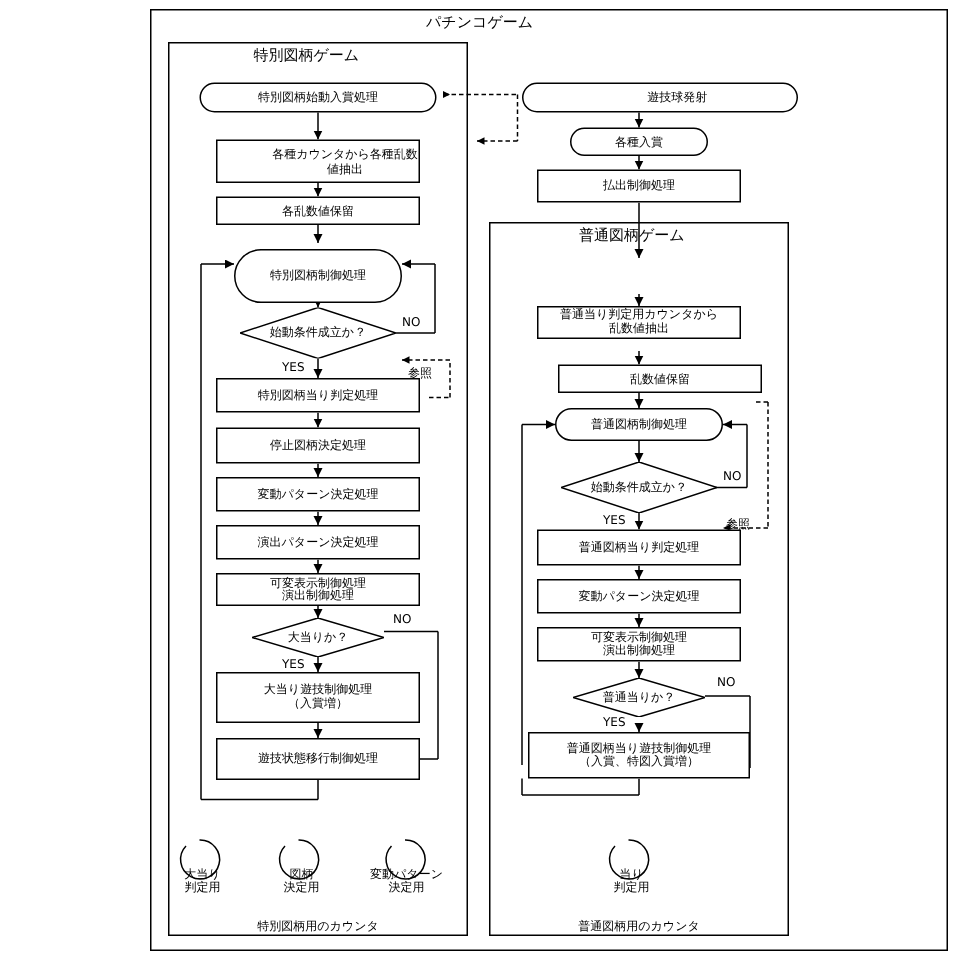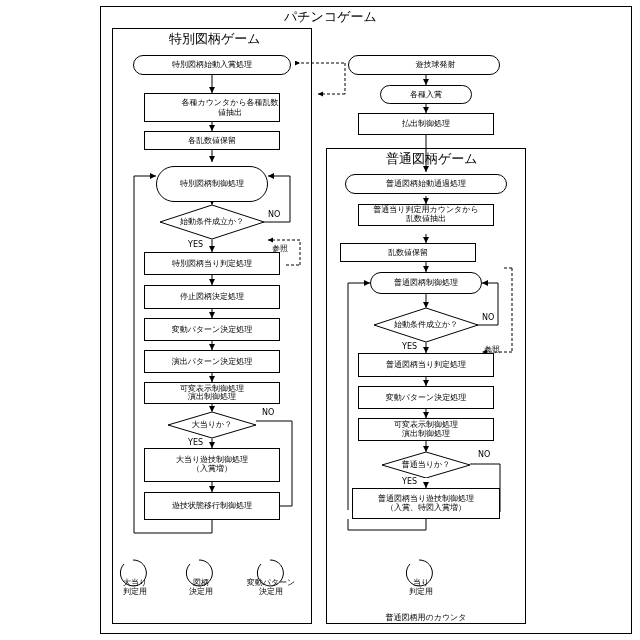--- a/index.html
+++ b/index.html
@@ -5,21 +5,21 @@
   html,body{margin:0;padding:0;}
   body{width:640px;height:640px;background:#fff;font-family:"DejaVu Sans","Liberation Sans",sans-serif;color:#000;}
   #root{position:relative;width:640px;height:640px;}
   .abs{position:absolute;box-sizing:border-box;}
   .box{border:1px solid #000;background:#fff;}
   .lbl{font-size:8px;line-height:1.15;text-align:center;display:flex;align-items:center;justify-content:center;}
   .proc{border:1px solid #000;background:#fff;}
   .round{border:1px solid #000;background:#fff;border-radius:999px;}
   .note{font-size:8px;}
   svg{position:absolute;left:0;top:0;width:640px;height:640px;pointer-events:none;}
-  .ttl-chip{background:#fff;padding:0 4px;font-size:13px;position:absolute;}
+  .ttl-chip{background:#fff;padding:0 4px;font-size:10px;position:absolute;}
   .cap{font-size:8px;text-align:center;}
 </style>
 </head>
 <body>
 
 <div id="root">
 
   <div class="abs box" style="left:100px;top:6px;width:532px;height:628px;"></div>
   <div class="ttl-chip" style="left:280px;top:8px;">パチンコゲーム</div>
 
@@ -166,32 +166,31 @@
   </div>
 
   <div class="abs proc lbl" style="left:144px;top:448px;width:136px;height:34px;">
     <span style="white-space:pre-line;line-height:1.1;">大当り遊技制御処理
 （入賞増）</span>
   </div>
   <div class="abs proc lbl" style="left:144px;top:492px;width:136px;height:28px;">
     <span>遊技状態移行制御処理</span>
   </div>
 
-  <div class="abs round lbl" style="left:348px;top:55px;width:152px;height:20px;padding-left:23px;">遊技球発射</div>
+  <div class="abs round lbl" style="left:348px;top:55px;width:184px;height:20px;padding-left:23px;">遊技球発射</div>
   <div class="abs round lbl" style="left:380px;top:85px;width:92px;height:19px;">各種入賞</div>
   <div class="abs proc lbl" style="left:358px;top:113px;width:136px;height:22px;">
     <span>払出制御処理</span>
   </div>
 
-  <div class="abs round lbl" style="left:345px;top:174px;width:162px;height:20px;">普通図柄始動通過処理</div>
   <div class="abs proc lbl" style="left:358px;top:204px;width:136px;height:22px;">
     <span style="white-space:pre-line;line-height:1.1;">普通当り判定用カウンタから
 乱数値抽出</span>
   </div>
-  <div class="abs proc lbl" style="left:340px;top:243px;width:136px;height:19px;">
+  <div class="abs proc lbl" style="left:372px;top:243px;width:136px;height:19px;">
     <span>乱数値保留</span>
   </div>
   <div class="abs round lbl" style="left:370px;top:272px;width:112px;height:22px;">普通図柄制御処理</div>
 
   <div class="abs" style="left:374px;top:308px;width:104px;height:34px;">
     <svg viewBox="0 0 104 34" style="position:absolute;left:0;top:0;width:104px;height:34px;">
       <polygon points="52,0 104,17 52,34 0,17" fill="#fff" stroke="#000" stroke-width="1"></polygon>
     </svg>
     <div class="lbl" style="position:absolute;left:0;top:0;width:104px;height:34px;">始動条件成立か？</div>
   </div>
@@ -233,15 +232,16 @@
 
   <div class="abs cap" style="left:110px;top:578px;width:50px;white-space:pre-line;line-height:1.15;">大当り
 判定用</div>
   <div class="abs cap" style="left:176px;top:578px;width:50px;white-space:pre-line;line-height:1.15;">図柄
 決定用</div>
   <div class="abs cap" style="left:240px;top:578px;width:62px;white-space:pre-line;line-height:1.15;">変動パターン
 決定用</div>
   <div class="abs cap" style="left:396px;top:578px;width:50px;white-space:pre-line;line-height:1.15;">当り
 判定用</div>
 
+  <div class="abs cap" style="left:132px;top:612px;width:160px;">特別図柄用のカウンタ</div>
   <div class="abs cap" style="left:346px;top:612px;width:160px;">普通図柄用のカウンタ</div>
 
 </div>
 
 </body></html>

